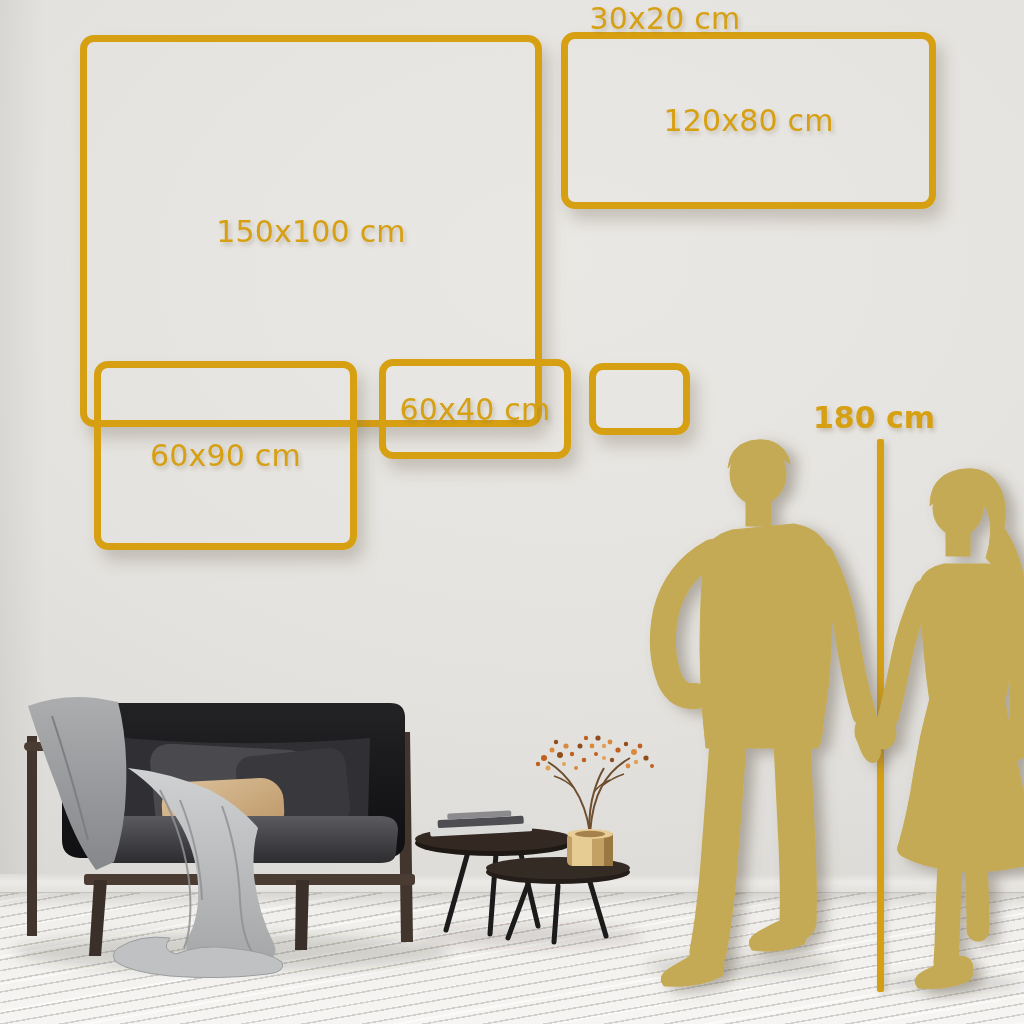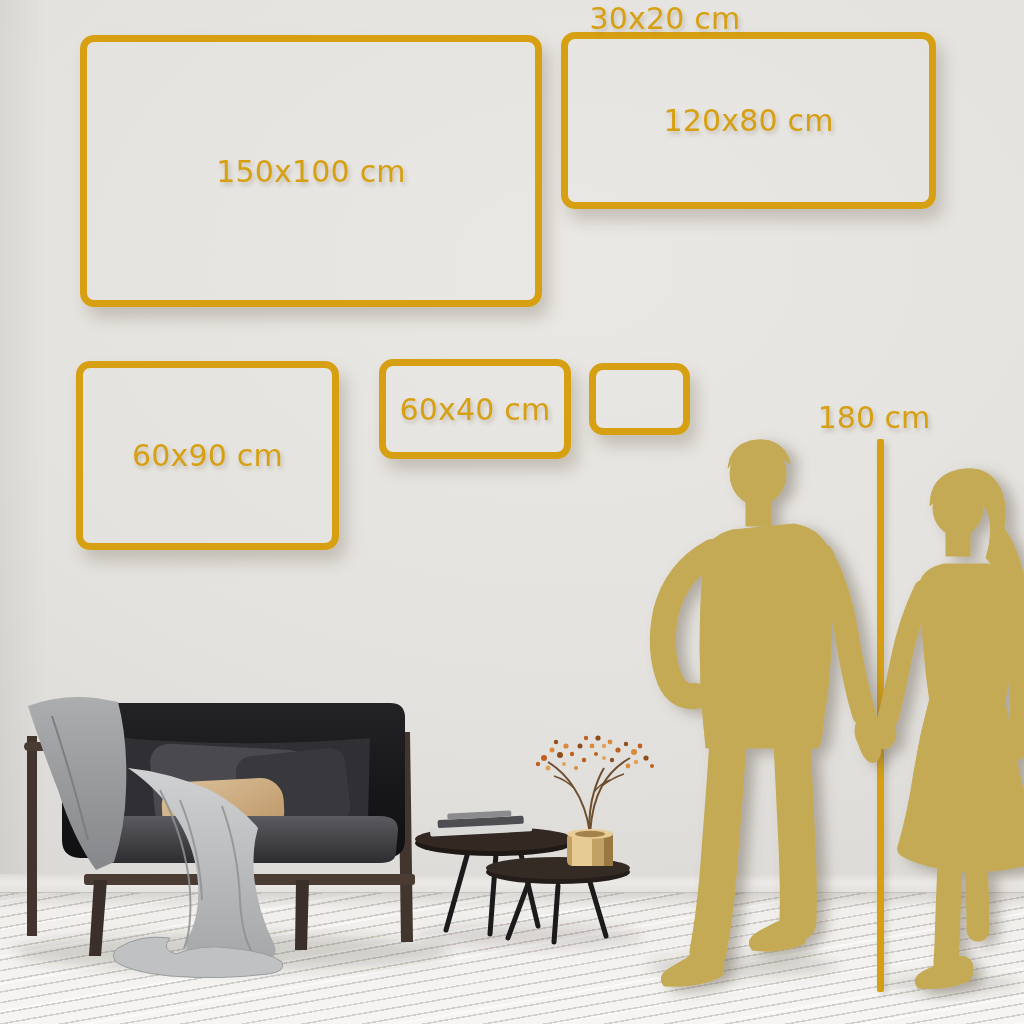--- a/index.html
+++ b/index.html
@@ -33,34 +33,34 @@
     position:absolute;box-sizing:border-box;
     border:7px solid var(--gold,#D7A013);
     border-radius:14px;
     box-shadow:7px 11px 16px rgba(105,95,72,0.28);
   }
   .size-label{
     position:absolute;inset:0;display:flex;align-items:center;justify-content:center;
     color:var(--gold,#D7A013);font-weight:400;font-size:30px;letter-spacing:0.2px;
     text-shadow:2px 3px 4px rgba(115,100,62,0.30);white-space:nowrap;
   }
-  .f150 {left:80px;  top:35px;  width:462px; height:272px;}
+  .f150 {left:80px;  top:35px;  width:462px; height:392px;}
   .f120 {left:561px; top:32px;  width:375px; height:177px;}
-  .f6090{left:76px;  top:361px; width:263px; height:189px;}
+  .f6090{left:94px;  top:361px; width:263px; height:189px;}
   .f6040{left:379px; top:359px; width:192px; height:100px;}
   .f3020{left:589px; top:363px; width:101px; height:72px;}
   .label-3020{
     position:absolute;left:584px;top:320px;width:162px;height:36px;inset:auto;
     left:584px;display:flex;align-items:center;justify-content:center;
   }
   
   .height-label{
     position:absolute;left:806px;top:400px;width:136px;height:34px;
     display:flex;align-items:center;justify-content:center;
-    color:var(--gold,#D7A013);font-weight:400;font-size:30px;
+    color:var(--gold,#D7A013);font-weight:700;font-size:30px;
     text-shadow:2px 3px 4px rgba(115,100,62,0.30);white-space:nowrap;
   }
   .height-line{
     position:absolute;left:877px;top:439px;width:7px;height:553px;
     background:var(--gold,#D7A013);border-radius:2px;
     box-shadow:3px 3px 6px rgba(90,80,55,0.22);
   }
   
   .art{position:absolute;left:0;top:0;width:1024px;height:1024px;}
 </style>

